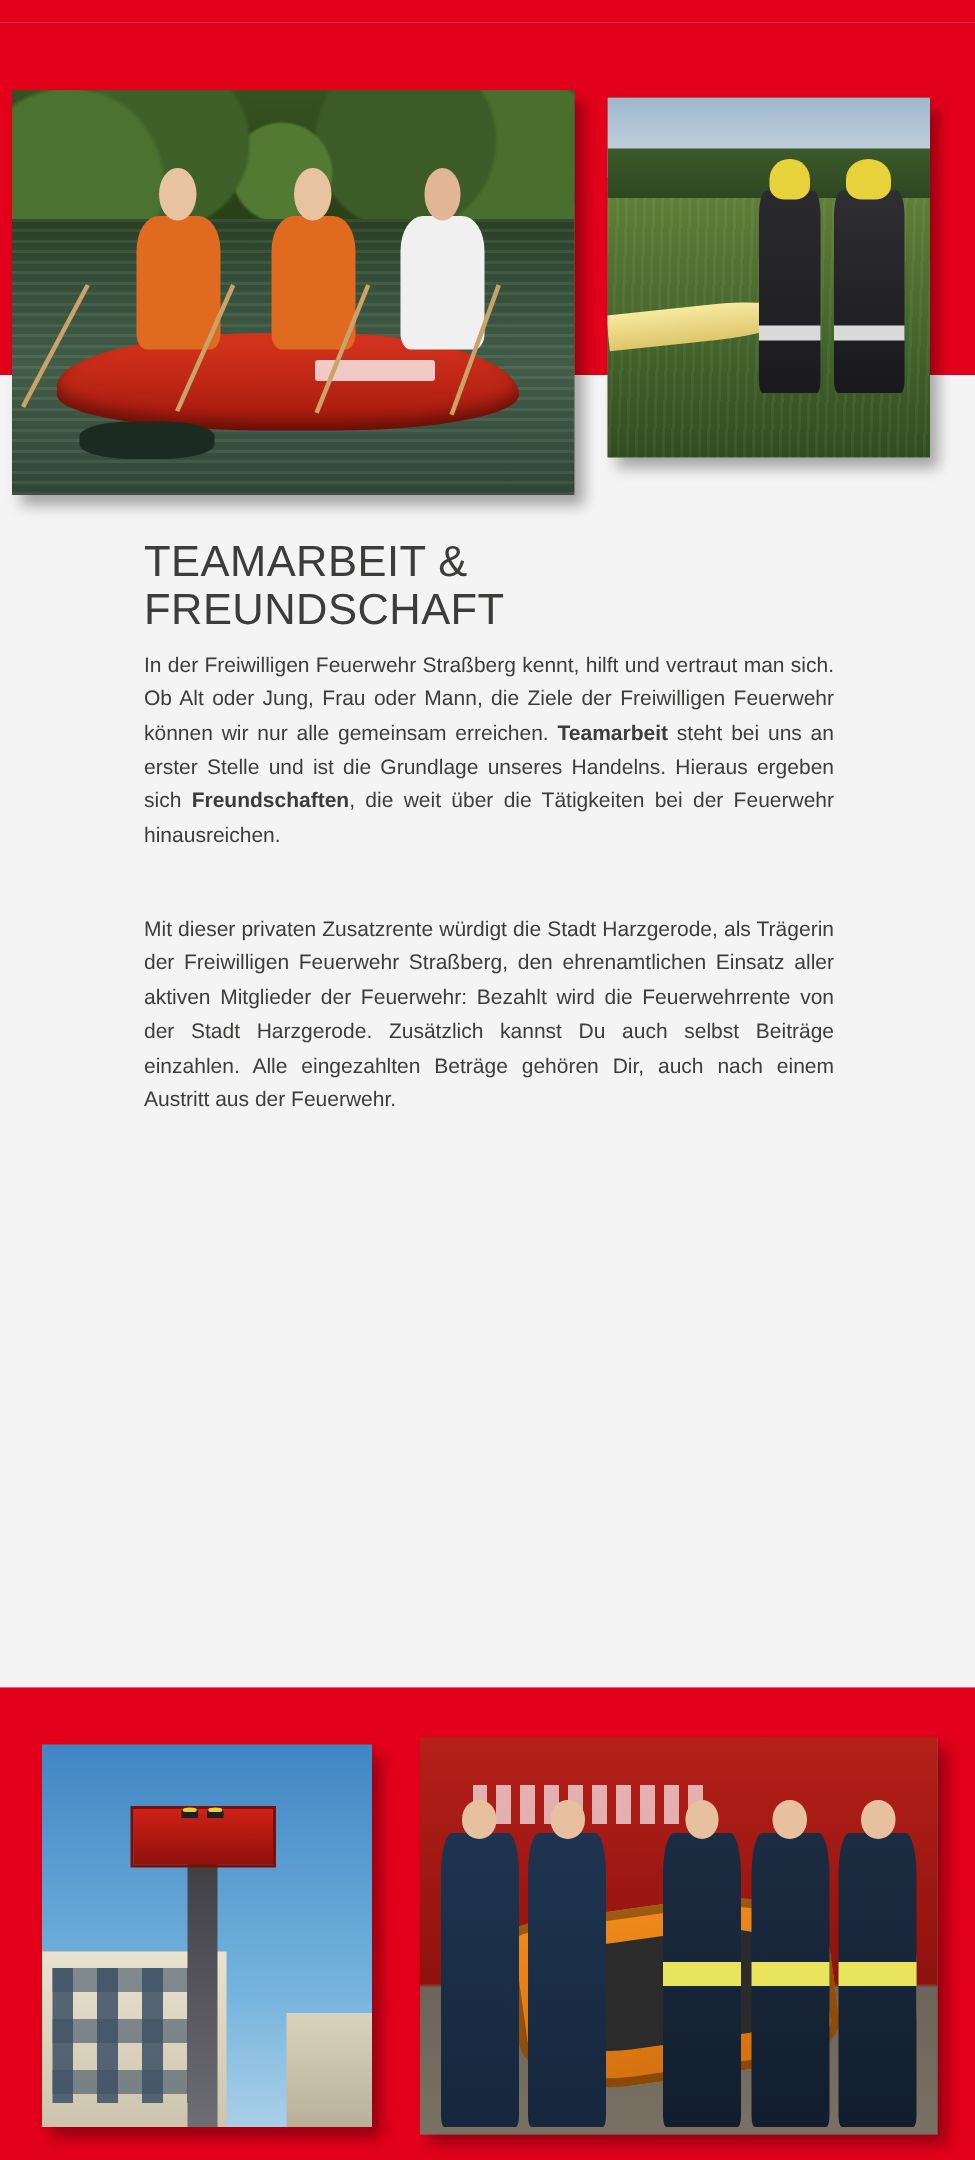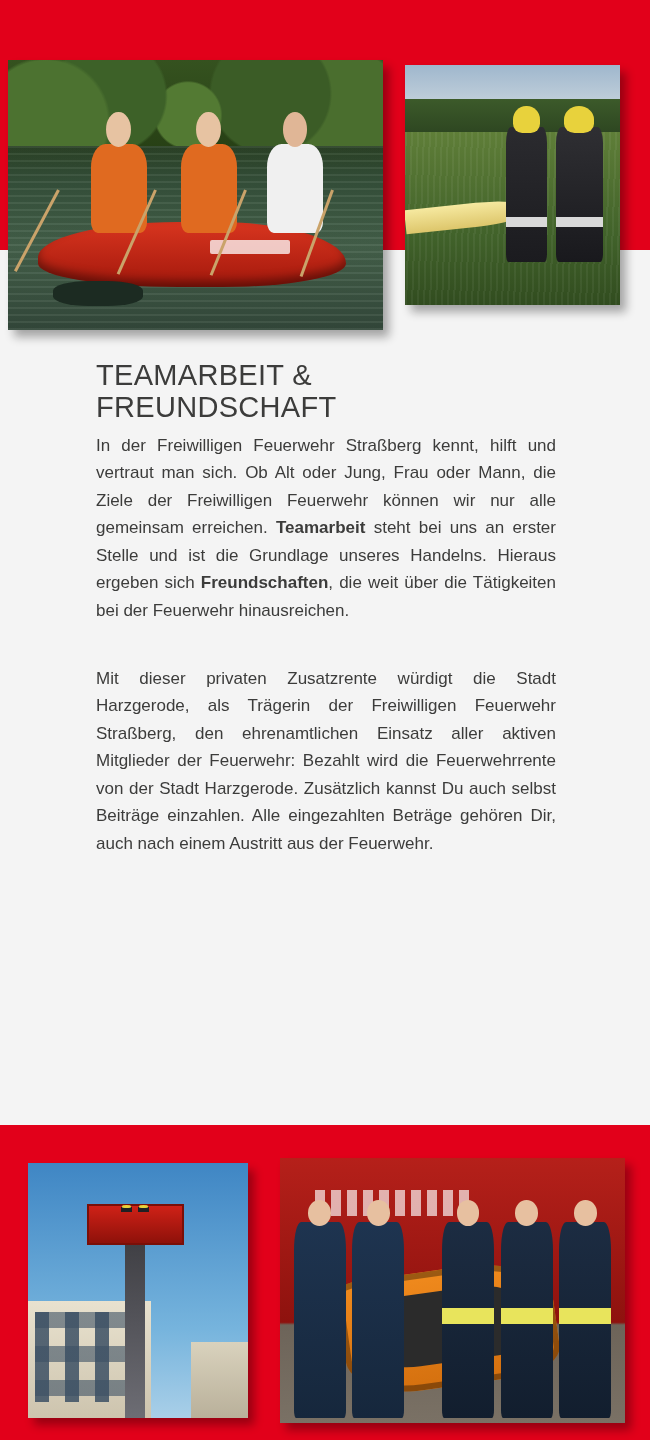--- a/index.html
+++ b/index.html
@@ -324,21 +324,21 @@
     font-family: "Liberation Sans", sans-serif;
     font-size: 29px;
     font-weight: 400;
     color: #3c3c3b;
     margin: 0 0 8px 0;
     letter-spacing: 0.3px;
     line-height: 1.1;
   }
   p.body-text {
     font-family: "Liberation Sans", sans-serif;
-    font-size: 17px;
+    font-size: 14px;
     line-height: 1.62;
     color: #3c3c3b;
     margin: 0;
     text-align: justify;
   }
   p.body-text .hl {
     font-weight: bold;
   }
   .block-2 {
     margin-top: 40px;

